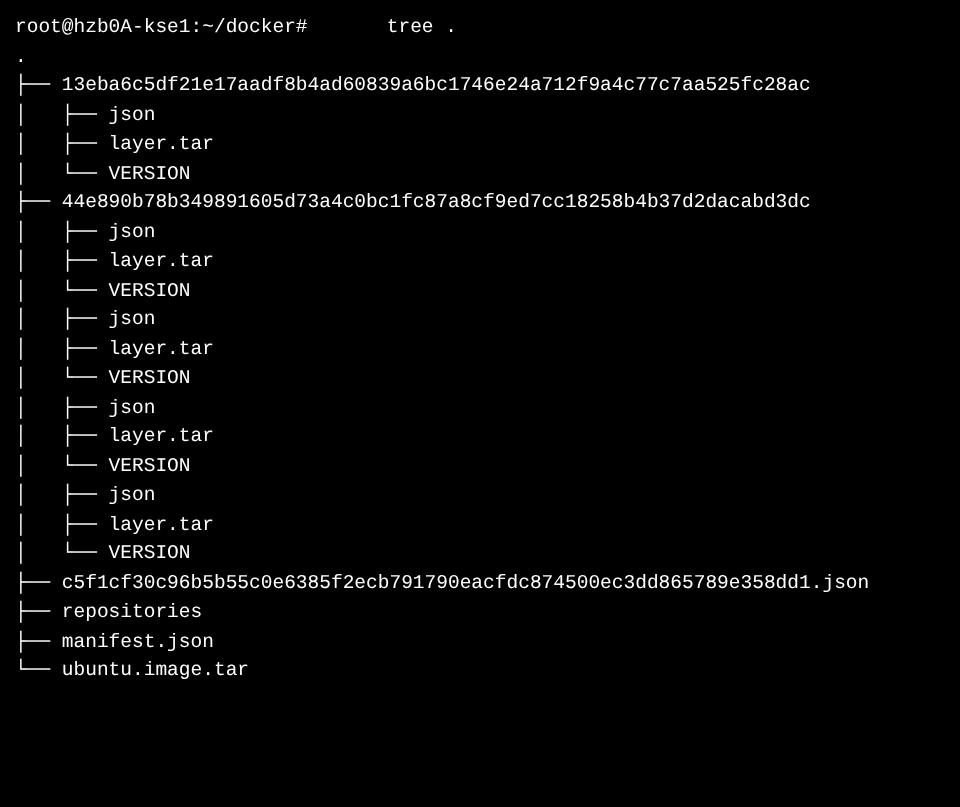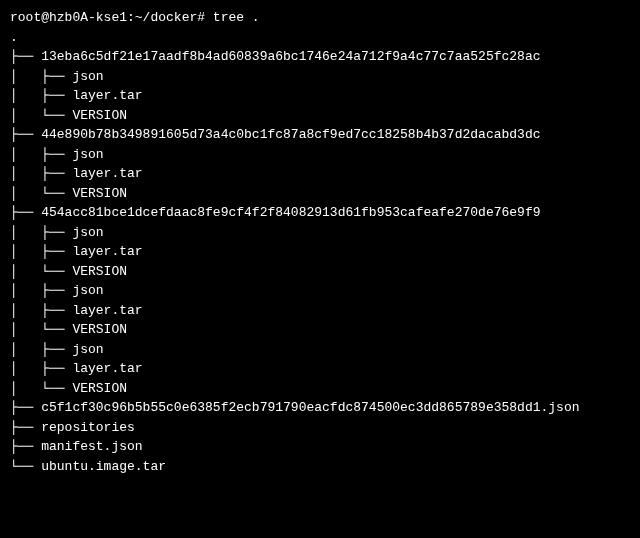--- a/index.html
+++ b/index.html
@@ -21,37 +21,37 @@
     .terminal-line {
       white-space: pre;
       font-family: inherit;
     }
     .prompt-text {
       display: inline;
       margin-top: 44px;
     }
     .command-text {
       display: inline;
+      margin-left: 45px;
     }
   </style>
 </head>
 <body>
 
 <div class="terminal-line"><span class="prompt-text">root@hzb0A-kse1:~/docker# </span><span class="command-text">tree .</span></div>
 <div id="tree-output">
     <div class="terminal-line">.</div>
     <div class="terminal-line">├── 13eba6c5df21e17aadf8b4ad60839a6bc1746e24a712f9a4c77c7aa525fc28ac</div>
     <div class="terminal-line">│   ├── json</div>
     <div class="terminal-line">│   ├── layer.tar</div>
     <div class="terminal-line">│   └── VERSION</div>
     <div class="terminal-line">├── 44e890b78b349891605d73a4c0bc1fc87a8cf9ed7cc18258b4b37d2dacabd3dc</div>
     <div class="terminal-line">│   ├── json</div>
     <div class="terminal-line">│   ├── layer.tar</div>
     <div class="terminal-line">│   └── VERSION</div>
-    <div class="terminal-line">├── 454acc81bce1dcefdaac8fe9cf4f2f84082913d61fb953cafeafe270de76e9f9</div>
     <div class="terminal-line">│   ├── json</div>
     <div class="terminal-line">│   ├── layer.tar</div>
     <div class="terminal-line">│   └── VERSION</div>
     <div class="terminal-line">│   ├── json</div>
     <div class="terminal-line">│   ├── layer.tar</div>
     <div class="terminal-line">│   └── VERSION</div>
     <div class="terminal-line">│   ├── json</div>
     <div class="terminal-line">│   ├── layer.tar</div>
     <div class="terminal-line">│   └── VERSION</div>
     <div class="terminal-line">├── c5f1cf30c96b5b55c0e6385f2ecb791790eacfdc874500ec3dd865789e358dd1.json</div>

